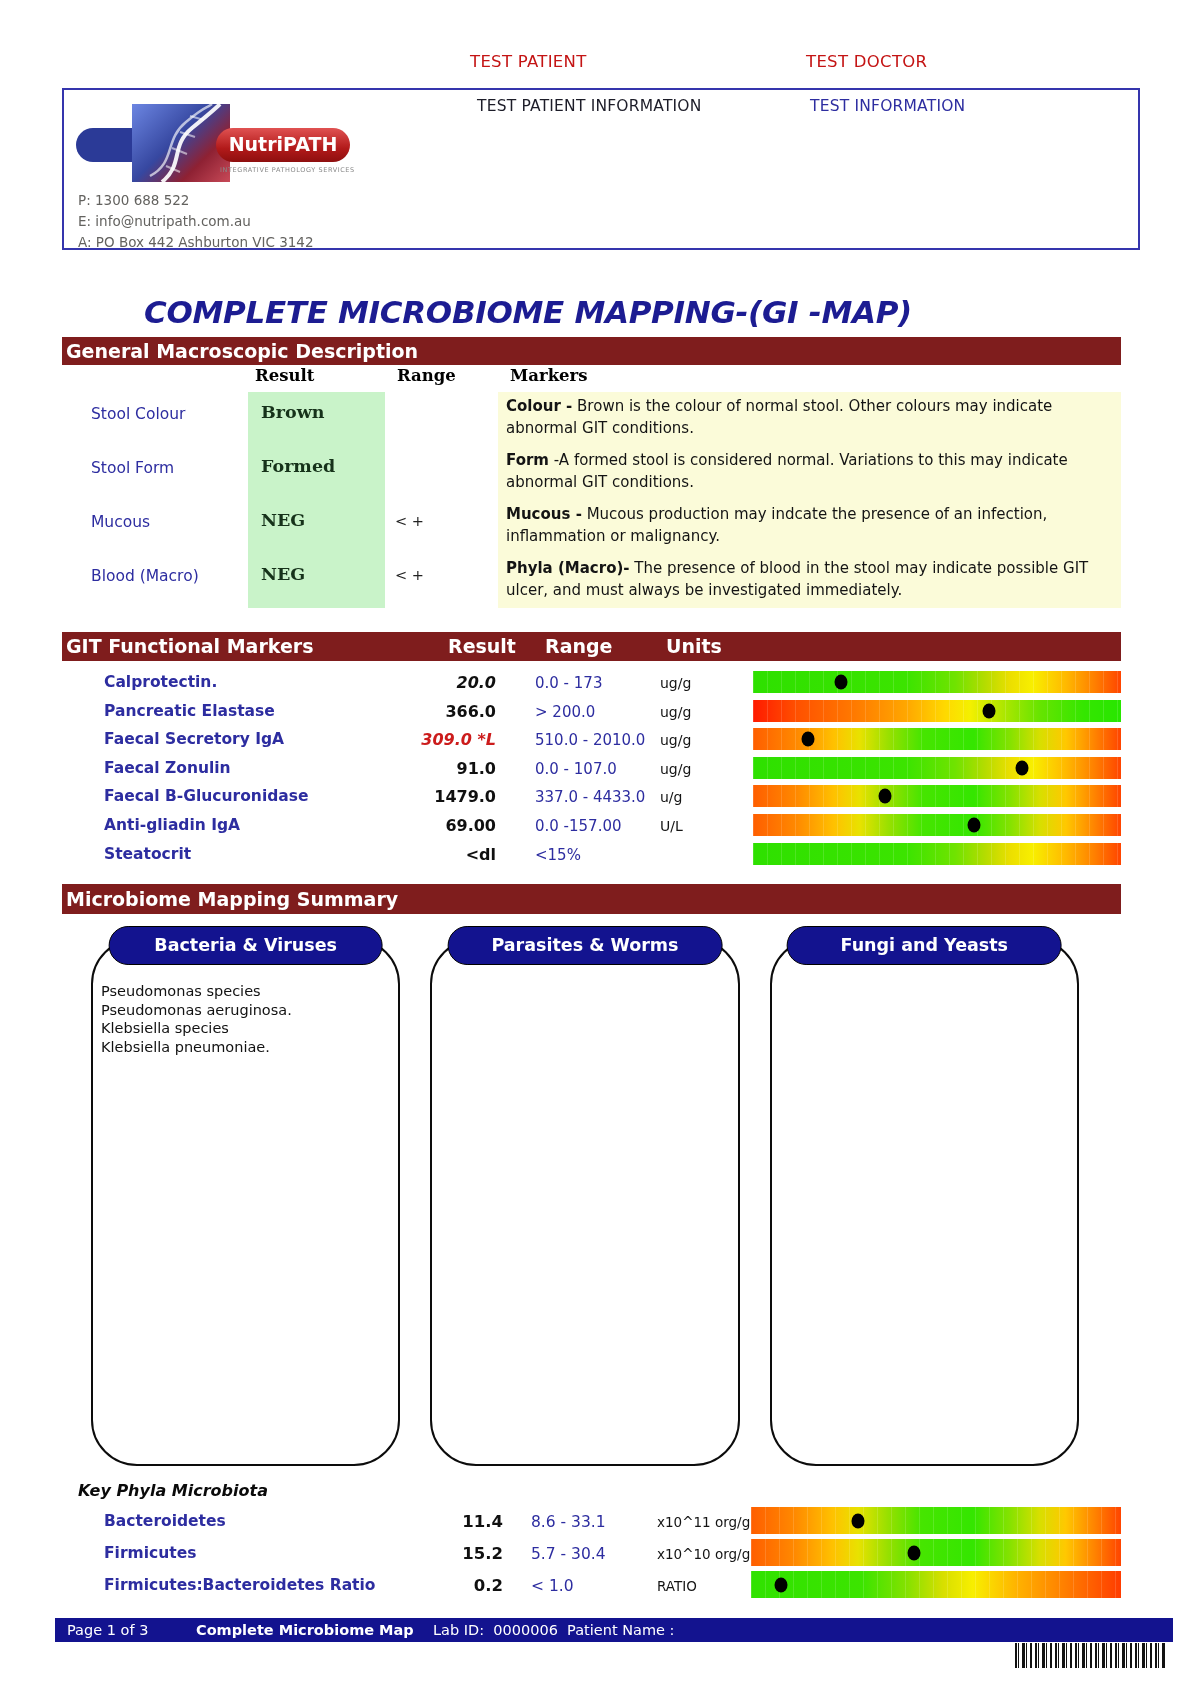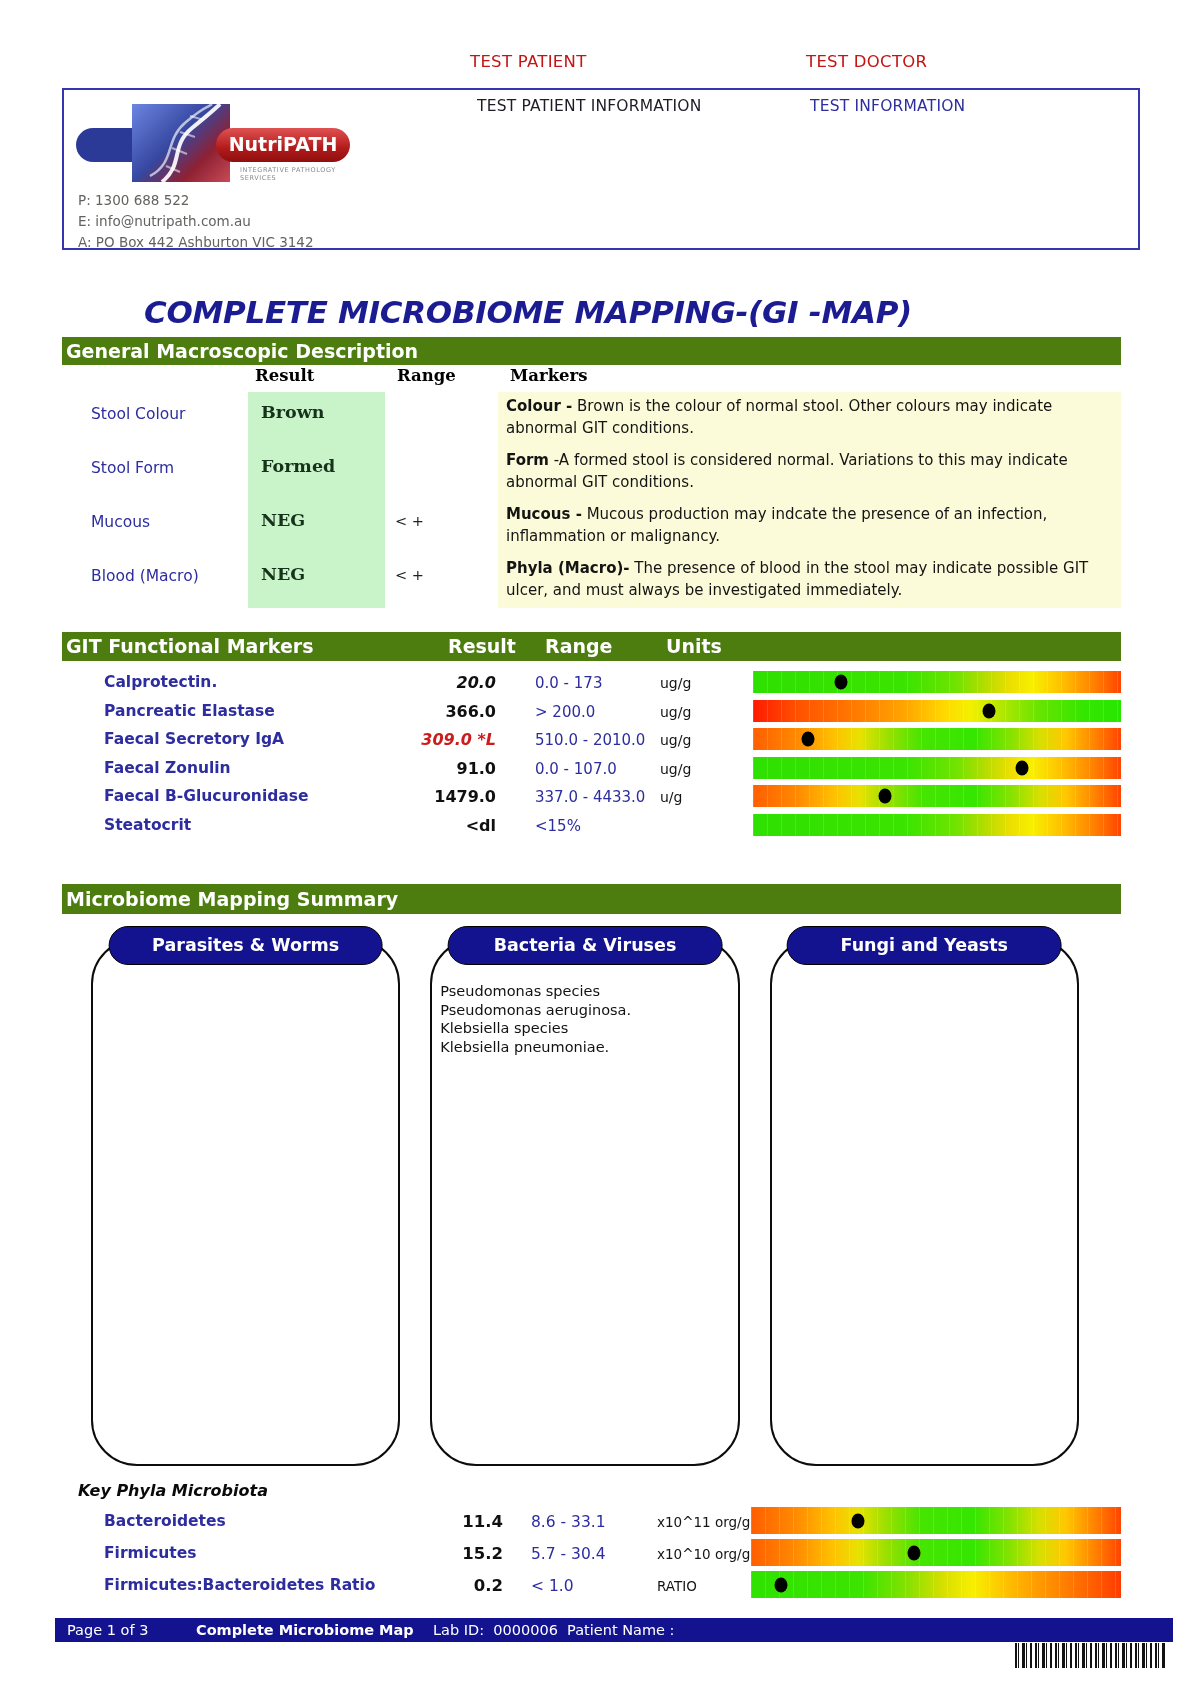--- a/index.html
+++ b/index.html
@@ -19,29 +19,29 @@
   .patient-info { left:413px; color:#1c1c28; }
   .doctor-info  { left:746px; color:#2d2da0; font-weight:500; }
 
   .logo { position:absolute; left:12px; top:14px; width:280px; height:84px; }
   .logo-blue-pill { position:absolute; left:0; top:24px; width:128px; height:34px; background:#2b3a97; border-radius:17px; z-index:1; }
   .logo-square { position:absolute; left:56px; top:0; width:98px; height:78px; z-index:2;
     background:linear-gradient(135deg,#6c86e2 0%,#3647a0 45%,#8e2133 72%,#c84a58 100%); }
   .logo-red-pill { position:absolute; left:140px; top:24px; width:134px; height:34px; z-index:3;
     background:linear-gradient(180deg,#e05252 0%,#b21a1a 60%,#8e0f0f 100%);
     border-radius:17px; color:#fff; font-weight:bold; font-size:19px; text-align:center; line-height:33px; }
-  .logo-tagline { position:absolute; left:144px; top:62px; z-index:3; font-size:6.5px; color:#8a8a8a; letter-spacing:.6px;margin-left:20px; }
+  .logo-tagline { position:absolute; left:144px; top:62px; z-index:3; font-size:6.5px; color:#8a8a8a; letter-spacing:.6px; }
   .contact { position:absolute; left:14px; top:100px; font-size:13.5px; color:#63625f; line-height:21px; }
 
   
   .title { position:absolute; top:294px; left:0; width:1056px; text-align:center;
     font-style:italic; font-weight:bold; font-size:31px; color:#1c1c92; letter-spacing:-.3px; }
 
   
-  .bar { position:absolute; left:62px; width:1059px; background:#4d7c0f; color:#fff; font-weight:bold; font-size:19px; }
+  .bar { position:absolute; left:62px; width:1059px; background:#7f1d1d; color:#fff; font-weight:bold; font-size:19px; }
   .bar .bar-label { padding-left:4px; }
   .bar1 { top:337px; height:28px; line-height:28px; }
   .bar-git { top:632px; height:29px; line-height:29px; }
   .bar-summary { top:884px; height:30px; line-height:30px; }
   .git-col { position:absolute; top:0; }
   .git-col-result { left:386px; } .git-col-range { left:483px; } .git-col-units { left:604px; }
 
   
   .macro-head { position:absolute; left:62px; top:366px; width:1059px; height:24px;
     font-family:"DejaVu Serif", serif; font-weight:bold; font-size:16.5px; color:#000; }
@@ -221,45 +221,54 @@
       <div class="git-row">
         <span class="g-name">Faecal B-Glucuronidase</span>
         <span class="g-result">1479.0</span>
         <span class="g-range">337.0 - 4433.0</span>
         <span class="g-units">u/g</span>
         <div class="g-bar bar-gradient" style="background: linear-gradient(to right, rgb(255, 94, 0) 0%, rgb(255, 138, 0) 12%, rgb(255, 193, 0) 22%, rgb(232, 226, 0) 29%, rgb(151, 224, 0) 37%, rgb(70, 229, 0) 46%, rgb(52, 230, 0) 60%, rgb(134, 226, 0) 70%, rgb(216, 223, 0) 78%, rgb(255, 200, 0) 85%, rgb(255, 130, 0) 93%, rgb(255, 68, 0) 100%);">
           <span class="dot" style="left: 36%;"></span>
         </div>
       </div>
       <div class="git-row">
+        <span class="g-name">Anti-gliadin IgA</span>
+        <span class="g-result">69.00</span>
+        <span class="g-range">0.0 -157.00</span>
+        <span class="g-units">U/L</span>
+        <div class="g-bar bar-gradient" style="background: linear-gradient(to right, rgb(255, 94, 0) 0%, rgb(255, 138, 0) 12%, rgb(255, 193, 0) 22%, rgb(232, 226, 0) 29%, rgb(151, 224, 0) 37%, rgb(70, 229, 0) 46%, rgb(52, 230, 0) 60%, rgb(134, 226, 0) 70%, rgb(216, 223, 0) 78%, rgb(255, 200, 0) 85%, rgb(255, 130, 0) 93%, rgb(255, 68, 0) 100%);">
+          <span class="dot" style="left: 60%;"></span>
+        </div>
+      </div>
+      <div class="git-row">
         <span class="g-name">Steatocrit</span>
         <span class="g-result">&lt;dl</span>
         <span class="g-range">&lt;15%</span>
         <span class="g-units"></span>
         <div class="g-bar bar-gradient" style="background: linear-gradient(to right, rgb(46, 224, 0) 0%, rgb(60, 228, 0) 42%, rgb(112, 227, 0) 55%, rgb(180, 220, 0) 63%, rgb(236, 223, 0) 70%, rgb(248, 239, 0) 76%, rgb(255, 185, 0) 85%, rgb(255, 126, 0) 93%, rgb(255, 68, 0) 100%);"></div>
       </div>
     </div>
 
   <div class="bar bar-summary">
     <span class="bar-label">Microbiome Mapping Summary</span>
   </div>
 
   <div id="summary-boxes">
-      <div class="sum-box">
-        <div class="pill"><span>Parasites &amp; Worms</span></div>
-        <div class="box-list"></div>
-      </div>
       <div class="sum-box">
         <div class="pill"><span>Bacteria &amp; Viruses</span></div>
         <div class="box-list">
           <div class="box-item">Pseudomonas species</div>
           <div class="box-item">Pseudomonas aeruginosa.</div>
           <div class="box-item">Klebsiella species</div>
           <div class="box-item">Klebsiella pneumoniae.</div>
         </div>
+      </div>
+      <div class="sum-box">
+        <div class="pill"><span>Parasites &amp; Worms</span></div>
+        <div class="box-list"></div>
       </div>
       <div class="sum-box">
         <div class="pill"><span>Fungi and Yeasts</span></div>
         <div class="box-list"></div>
       </div>
     </div>
 
   <div class="phyla-title">Key Phyla Microbiota</div>
   <div id="phyla-rows">
       <div class="phyla-row">

